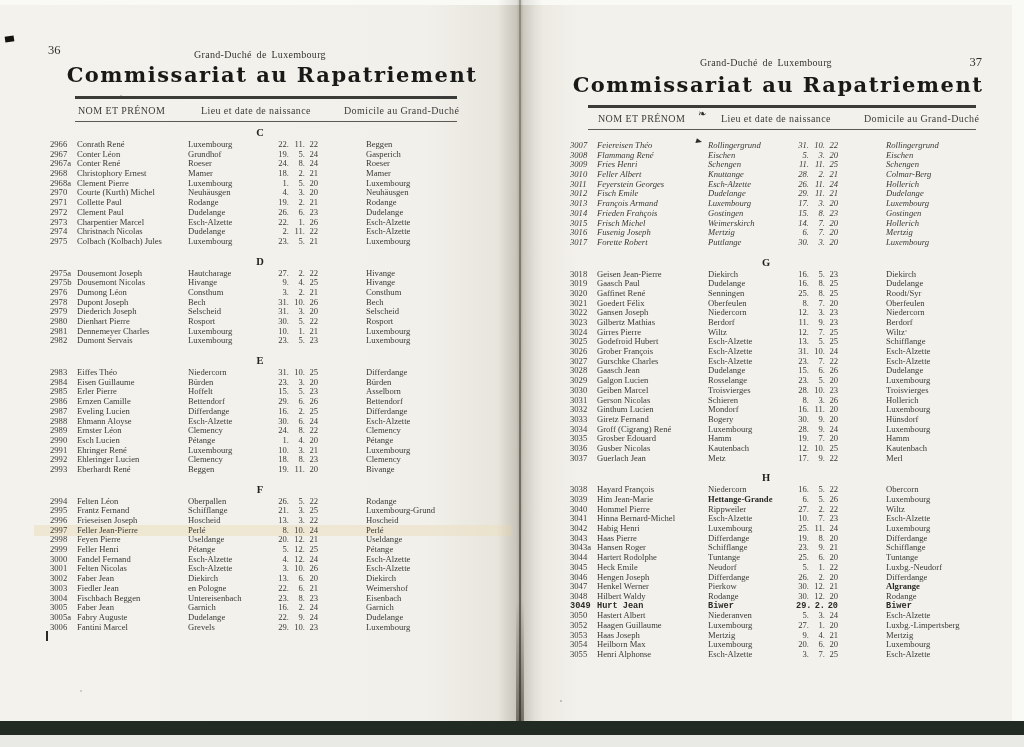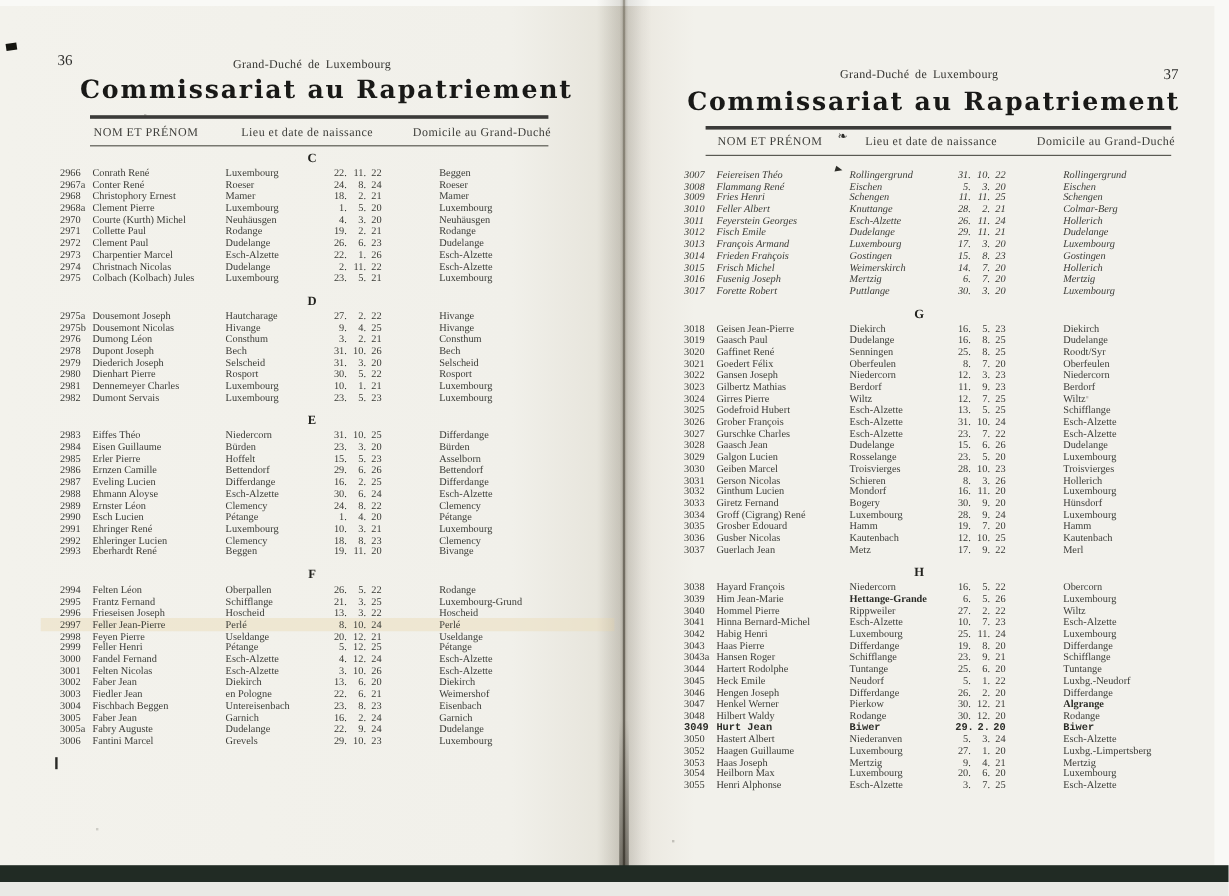--- a/index.html
+++ b/index.html
@@ -111,20 +111,27 @@
         <div class="section">
           <div class="letter">C</div>
           <div class="row">
             <span class="c c-num">2966</span>
             <span class="c c-name">Conrath René</span>
             <span class="c c-bp">Luxembourg</span>
             <span class="c c-dt"><span class="dd">22.</span><span class="dmo">11.</span><span class="dy">22</span></span>
             <span class="c c-dm">Beggen</span>
           </div>
           <div class="row">
+            <span class="c c-num">2967</span>
+            <span class="c c-name">Conter Léon</span>
+            <span class="c c-bp">Grundhof</span>
+            <span class="c c-dt"><span class="dd">19.</span><span class="dmo">5.</span><span class="dy">24</span></span>
+            <span class="c c-dm">Gasperich</span>
+          </div>
+          <div class="row">
             <span class="c c-num">2967a</span>
             <span class="c c-name">Conter René</span>
             <span class="c c-bp">Roeser</span>
             <span class="c c-dt"><span class="dd">24.</span><span class="dmo">8.</span><span class="dy">24</span></span>
             <span class="c c-dm">Roeser</span>
           </div>
           <div class="row">
             <span class="c c-num">2968</span>
             <span class="c c-name">Christophory Ernest</span>
             <span class="c c-bp">Mamer</span>

